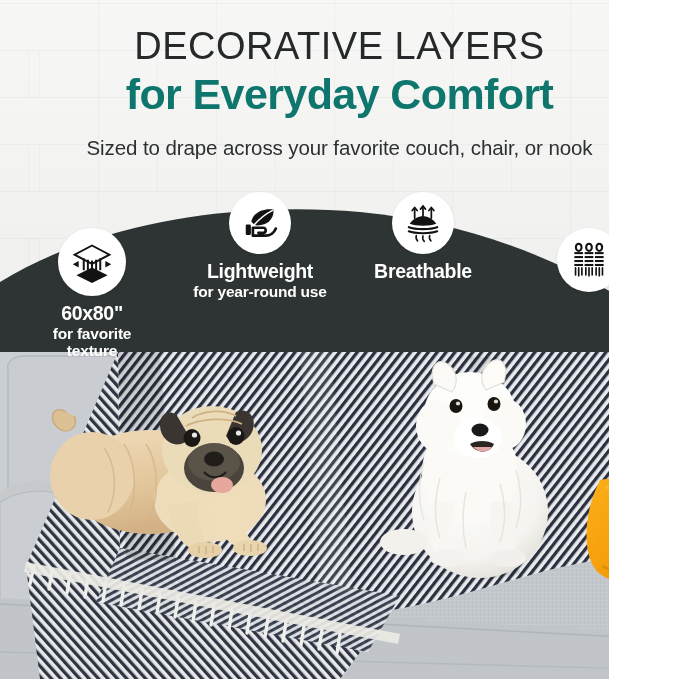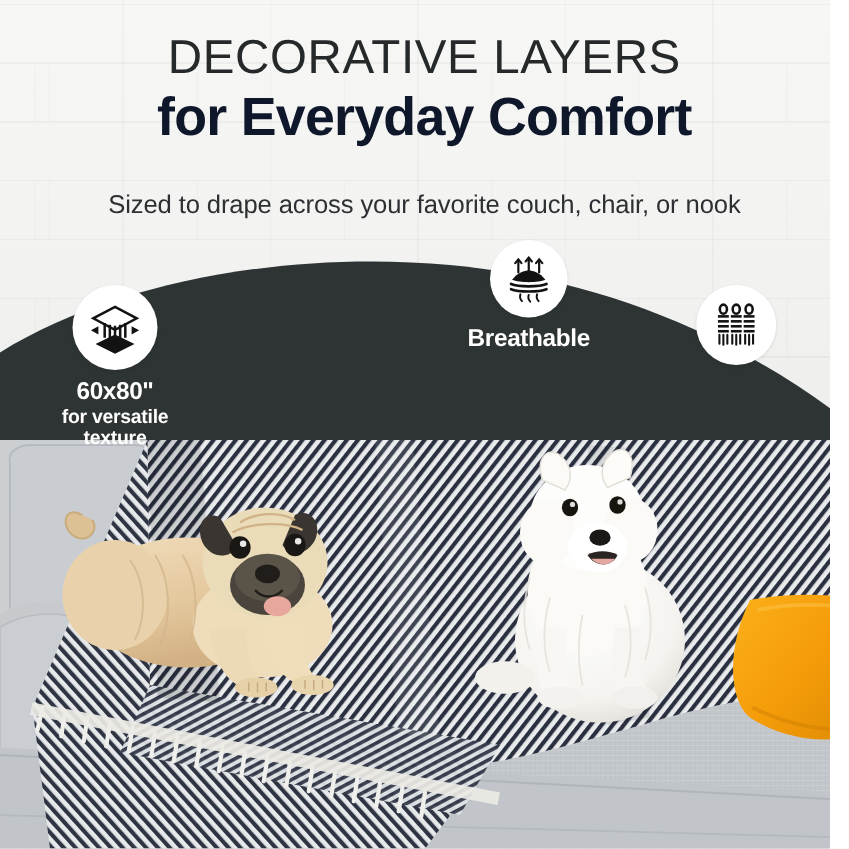--- a/index.html
+++ b/index.html
@@ -8,21 +8,21 @@
   }
   body {
     width: 679px;
     height: 679px;
     overflow: hidden;
     font-family: "Liberation Sans", sans-serif;
     background: #ffffff;
   }
   #stage {
     position: relative;
-    width: 664px;
+    width: 609px;
     height: 679px;
     overflow: hidden;
     background: #f4f4f3;
   }
 
   
   .wall {
     position: absolute;
     left: 0; top: 0;
     width: 679px; height: 380px;
@@ -74,26 +74,26 @@
     color: #26292a;
     line-height: 1.08;
     white-space: nowrap;
   }
   .head-line2 {
     margin: 0;
     padding-top: 3px;
     font-size: 43px;
     font-weight: 700;
     letter-spacing: -0.6px;
-    color: #0f172a;
+    color: #0f766e;
     line-height: 1.12;
     white-space: nowrap;
   }
   .subhead {
-    margin: 16px;
+    margin: 0;
     padding-top: 18px;
     font-size: 20.5px;
     font-weight: 400;
     color: #2d3032;
     letter-spacing: -0.1px;
     white-space: nowrap;
   }
 
   
   .banner-svg {
@@ -194,24 +194,36 @@
             <line x1="28.5" y1="21.5" x2="28.5" y2="34.5"></line>
             <line x1="33" y1="20" x2="33" y2="33"></line>
           </g>
           <g fill="#121212">
             <polygon points="3,26.5 9.5,23 9.5,30"></polygon>
             <polygon points="45,26.5 38.5,23 38.5,30"></polygon>
           </g>
         </svg>
       </div>
       <div class="badge-title">60x80"</div>
-      <div class="badge-sub">for versatile</div>
+      <div class="badge-sub">for favorite</div>
       <div class="badge-sub">texture</div>
     </div>
 
+    <div class="badge badge-2">
+      <div class="badge-circle">
+        <svg width="38" height="38" viewBox="0 0 48 48">
+          <path d="M13,22 C16,9 31,5 41,7 C42,18 34,27 21,27 C18,27 15,25 13,22 Z" fill="#121212"></path>
+          <path d="M40,8 C32,12 24,18 17,26" stroke="#ffffff" stroke-width="1.9" fill="none" stroke-linecap="round"></path>
+          <rect x="6" y="26" width="6.5" height="13" rx="1.4" fill="#121212"></rect>
+          <path d="M15,30 h13 a3.2,3.2 0 0 1 0,6.4 h-6 M15,30 v10 h16 c6,0 11,-4 13,-9" stroke="#121212" stroke-width="3.4" fill="none" stroke-linecap="round" stroke-linejoin="round"></path>
+        </svg>
+      </div>
+      <div class="badge-title">Lightweight</div>
+      <div class="badge-sub">for year-round use</div>
+    </div>
 
     <div class="badge badge-3">
       <div class="badge-circle">
         <svg width="40" height="40" viewBox="0 0 48 48">
           <g stroke="#121212" stroke-width="2.1" fill="none" stroke-linecap="round">
             <path d="M14,18 L14,6"></path>
               <path d="M11,9 L14,5.4 L17,9"></path>
             <path d="M24,17 L24,4"></path>
               <path d="M21,7.4 L24,3.8 L27,7.4"></path>
             <path d="M34,18 L34,6"></path>

